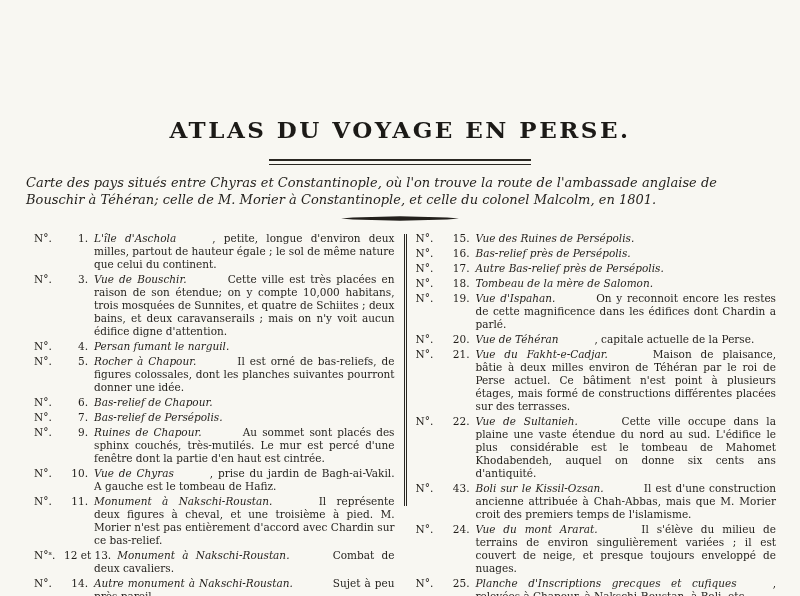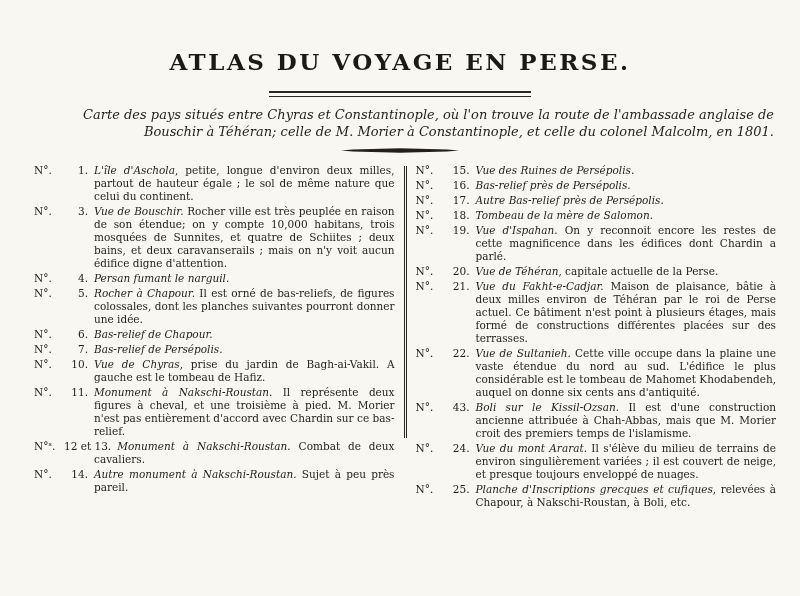--- a/index.html
+++ b/index.html
@@ -2,32 +2,32 @@
 <html><head>
 <meta charset="utf-8">
 <style>
   html,body{margin:0;padding:0;}
   body{
     width:800px;height:596px;overflow:hidden;
     background:#f8f7f2;
     font-family:"DejaVu Serif","Liberation Serif",serif;
     color:#211e1a;
   }
-  .page{width:800px;height:596px;position:relative;box-sizing:border-box;padding-top:48px;}
+  .page{width:800px;height:596px;position:relative;box-sizing:border-box;padding-top:116px;}
   .main-title{
     margin:0;text-align:center;
     font-size:23px;font-weight:bold;letter-spacing:2.5px;
     line-height:28px;color:#1c1a17;
   }
   .title-rule{
     width:262px;height:3px;margin:15px auto 0;
     border-top:2px solid #2a2722;border-bottom:1px solid #2a2722;
   }
   .subtitle{
-    width:748px;margin:9px auto 0;text-align:right;
+    width:748px;margin:9px auto 0;text-align:left;
     font-style:italic;font-size:13px;line-height:17px;color:#221f1b;
   }
   .swell-rule{
     width:118px;height:5px;margin:8px auto 0;background:#23201c;
     clip-path:polygon(0% 50%,10% 32%,50% 4%,90% 32%,100% 50%,90% 68%,50% 96%,10% 68%);
   }
   .columns{
     display:flex;align-items:flex-start;
     margin-top:11px;padding:0 24px 0 34px;box-sizing:border-box;
   }
@@ -39,21 +39,21 @@
     border-left:1.5px solid #2a2722;border-right:1.5px solid #2a2722;
     box-sizing:border-box;
   }
   .item{
     font-size:10.5px;line-height:13px;text-align:justify;
     padding-left:60px;text-indent:-60px;margin:0 0 2px 0;
   }
   .item .prefix{display:inline-block;min-width:30px;text-indent:0;}
   .item .num{display:inline-block;min-width:24px;margin-right:6px;text-align:right;text-indent:0;}
   .item .title{font-style:italic;}
-  .item .rest{font-style:normal;}
+  .item .rest{font-style:normal;margin-left:36px;}
 </style>
 </head>
 <body>
 
 <div class="page">
 
   <h1 class="main-title">ATLAS DU VOYAGE EN PERSE.</h1>
 
   <div class="title-rule"></div>
 
@@ -61,31 +61,32 @@
 
   <div class="swell-rule"></div>
 
   <div class="columns">
 
     <div class="col col-left">
 
         <div class="item"><span class="prefix">N°.</span><span class="num">1.</span><span class="title">L'île d'Aschola</span><span class="rest">, petite, longue d'environ deux milles, partout de hauteur égale ; le sol de même nature que celui du continent.</span></div>
 
 
-        <div class="item"><span class="prefix">N°.</span><span class="num">3.</span><span class="title">Vue de Bouschir.</span><span class="rest"> Rocher ville est très peuplée en raison de son étendue; on y compte 10,000 habitans, trois mosquées de Sunnites, et quatre de Schiites ; deux bains, et deux caravanserails ; mais on n'y voit aucun édifice digne d'attention.</span></div>
+        <div class="item"><span class="prefix">N°.</span><span class="num">3.</span><span class="title">Vue de Bouschir.</span><span class="rest"> Cette ville est très placées en raison de son étendue; on y compte 10,000 habitans, trois mosquées de Sunnites, et quatre de Schiites ; deux bains, et deux caravanserails ; mais on n'y voit aucun édifice digne d'attention.</span></div>
 
         <div class="item"><span class="prefix">N°.</span><span class="num">4.</span><span class="title">Persan fumant le narguil.</span><span class="rest"></span></div>
 
         <div class="item"><span class="prefix">N°.</span><span class="num">5.</span><span class="title">Rocher à Chapour.</span><span class="rest"> Il est orné de bas-reliefs, de figures colossales, dont les planches suivantes pourront donner une idée.</span></div>
 
         <div class="item"><span class="prefix">N°.</span><span class="num">6.</span><span class="title">Bas-relief de Chapour.</span><span class="rest"></span></div>
 
         <div class="item"><span class="prefix">N°.</span><span class="num">7.</span><span class="title">Bas-relief de Persépolis.</span><span class="rest"></span></div>
 
 
+        <div class="item"><span class="prefix">N°.</span><span class="num">9.</span><span class="title">Ruines de Chapour.</span><span class="rest"> Au sommet sont placés des sphinx couchés, très-mutilés. Le mur est percé d'une fenêtre dont la partie d'en haut est cintrée.</span></div>
 
         <div class="item"><span class="prefix">N°.</span><span class="num">10.</span><span class="title">Vue de Chyras</span><span class="rest">, prise du jardin de Bagh-ai-Vakil. A gauche est le tombeau de Hafiz.</span></div>
 
         <div class="item"><span class="prefix">N°.</span><span class="num">11.</span><span class="title">Monument à Nakschi-Roustan.</span><span class="rest"> Il représente deux figures à cheval, et une troisième à pied. M. Morier n'est pas entièrement d'accord avec Chardin sur ce bas-relief.</span></div>
 
         <div class="item"><span class="prefix">N°ˢ.</span><span class="num">12 et 13.</span><span class="title">Monument à Nakschi-Roustan.</span><span class="rest"> Combat de deux cavaliers.</span></div>
 
         <div class="item"><span class="prefix">N°.</span><span class="num">14.</span><span class="title">Autre monument à Nakschi-Roustan.</span><span class="rest"> Sujet à peu près pareil.</span></div>
       </div>
 

